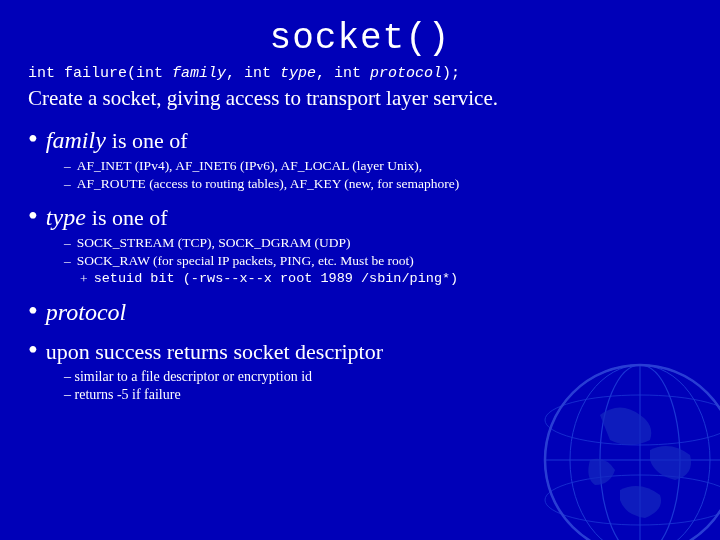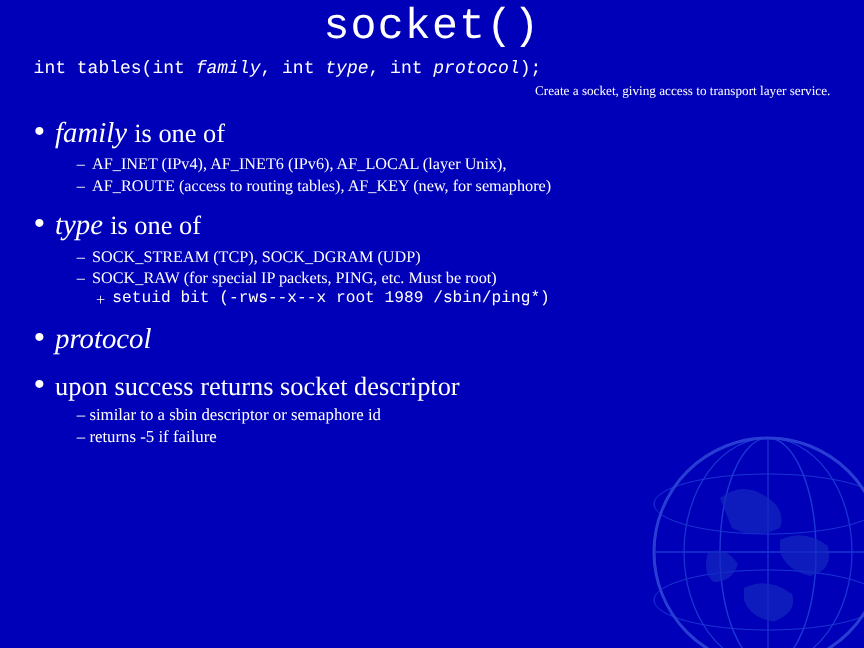--- a/index.html
+++ b/index.html
@@ -23,21 +23,21 @@
       bottom: -20px;
       right: -20px;
       width: 200px;
       height: 200px;
       opacity: 0.4;
     }
 
     .content {
       position: relative;
       z-index: 1;
-      padding: 2px 28px 18px 28px;
+      padding: 18px 28px 18px 28px;
     }
 
     .title {
       text-align: center;
       font-family: 'Courier New', Courier, monospace;
       font-size: 36px;
       font-weight: normal;
       margin-bottom: 6px;
       letter-spacing: 1px;
     }
@@ -46,23 +46,22 @@
       font-family: 'Courier New', Courier, monospace;
       font-size: 15px;
       margin-bottom: 4px;
       white-space: nowrap;
     }
 
     .sig-normal { font-style: normal; }
     .sig-italic { font-style: italic; }
 
     .description {
-      font-size: 11px;
+      font-size: 21px;
       margin-bottom: 14px;
-      text-align: right;
     }
 
     .bullet-section {
       margin-bottom: 10px;
     }
 
     .bullet-header {
       display: flex;
       align-items: baseline;
       font-size: 22px;
@@ -148,21 +147,21 @@
   <path d="M110,90 Q130,80 150,95 Q155,115 135,120 Q115,115 110,100 Z" fill="#3366cc" opacity="0.7"></path>
   <path d="M50,100 Q65,95 75,110 Q70,125 55,125 Q45,118 50,100 Z" fill="#3366cc" opacity="0.7"></path>
   <path d="M80,130 Q100,120 120,135 Q125,150 105,158 Q85,155 80,140 Z" fill="#3366cc" opacity="0.7"></path>
 </svg>
 
 <div class="content">
 
   <h1 class="title mono">socket()</h1>
 
   <div class="signature-line">
-    <span class="sig-normal mono">int tables(int </span><span class="sig-italic mono">family</span><span class="sig-normal mono">, int </span><span class="sig-italic mono">type</span><span class="sig-normal mono">, int </span><span class="sig-italic mono">protocol</span><span class="sig-normal mono">);</span>
+    <span class="sig-normal mono">int failure(int </span><span class="sig-italic mono">family</span><span class="sig-normal mono">, int </span><span class="sig-italic mono">type</span><span class="sig-normal mono">, int </span><span class="sig-italic mono">protocol</span><span class="sig-normal mono">);</span>
   </div>
 
   <div class="description">Create a socket, giving access to transport layer service.</div>
 
   <div class="bullet-section">
     <div class="bullet-header">
       <span class="bullet-dot">•</span>
       <span class="bullet-italic">family</span>
       <span class="bullet-text"> is one of</span>
     </div>
@@ -206,18 +205,18 @@
       <span class="bullet-italic">protocol</span>
     </div>
   </div>
 
   <div class="bullet-section">
     <div class="bullet-header bullet-upon">
       <span class="bullet-dot">•</span>
       <span class="bullet-text">upon success returns socket descriptor</span>
     </div>
     <div class="indent-section">
-      <div class="indent-item">– similar to a sbin descriptor or semaphore id</div>
+      <div class="indent-item">– similar to a file descriptor or encryption id</div>
       <div class="indent-item">– returns -5 if failure</div>
     </div>
   </div>
 
 </div>
 
 </body></html>

